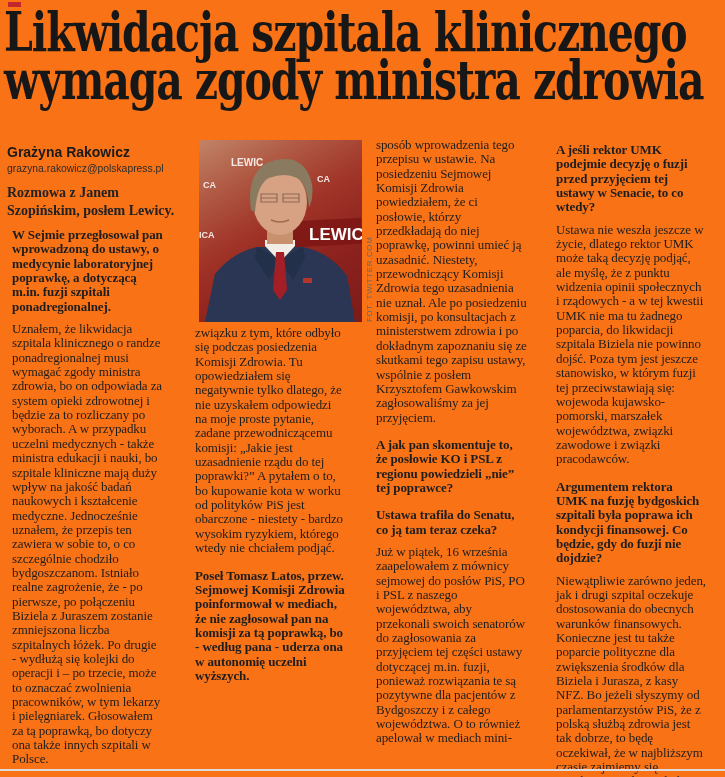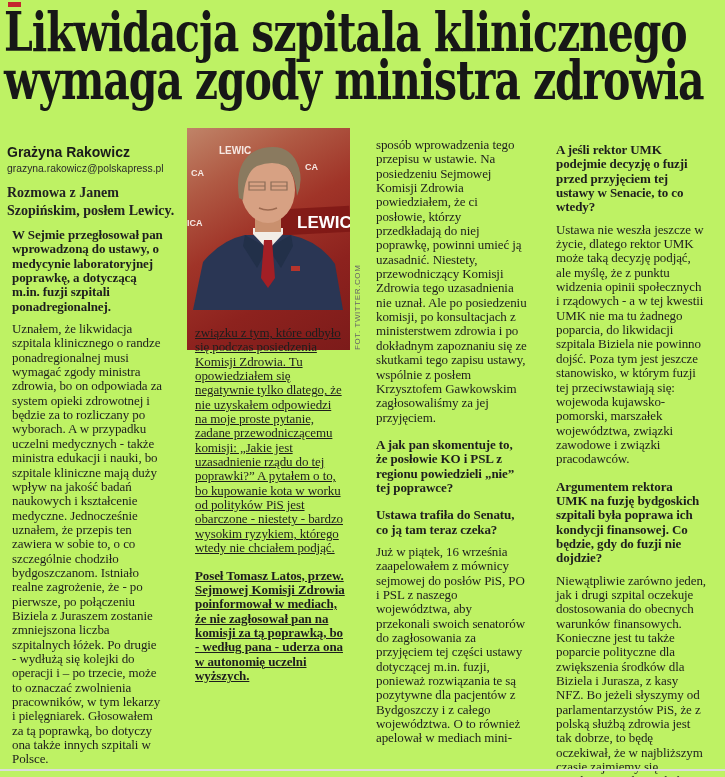--- a/index.html
+++ b/index.html
@@ -1,40 +1,40 @@
 <!DOCTYPE html>
 <html lang="pl"><head>
 <meta charset="utf-8">
 <style>
   html,body{margin:0;padding:0;background:#ffffff;}
-  .page{position:relative;width:725px;height:777px;background:#bef264;overflow:hidden;
+  .page{position:relative;width:725px;height:777px;background:#f97316;overflow:hidden;
         font-family:"Liberation Serif",serif;color:#1d1d1d;}
   .top-mark{position:absolute;left:8px;top:2px;width:13px;height:5px;background:#c4262e;}
   .headline{position:absolute;left:4px;top:8px;margin:0;font-family:"DejaVu Serif",serif;
             font-weight:bold;color:#171717;font-size:54px;line-height:48px;letter-spacing:-1.5px;}
   .hl-line{display:block;transform:scaleX(0.76);transform-origin:0 50%;white-space:nowrap;}
   .byline-author{position:absolute;left:7px;top:144px;font-family:"Liberation Sans",sans-serif;
             font-weight:bold;font-size:14px;color:#1a1a1a;}
   .byline-email{position:absolute;left:7px;top:162px;font-family:"Liberation Sans",sans-serif;
             font-size:11.5px;color:#2a2a2a;transform:scaleX(0.9);transform-origin:0 50%;white-space:nowrap;}
   .lead{position:absolute;left:7px;top:184px;width:172px;font-weight:bold;
             font-size:14px;line-height:17.5px;color:#222;}
-  .photo{position:absolute;left:187px;top:128px;width:163px;height:222px;margin:0;
+  .photo{position:absolute;left:187px;top:128px;width:163px;height:182px;margin:12px;
          background:linear-gradient(150deg,#c08468 0%,#b05a44 22%,#a03428 45%,#8d221e 70%,#7c1b1a 100%);}
   .photo svg{display:block;width:163px;height:182px;}
   .credit{position:absolute;left:166px;bottom:0px;height:110px;
           writing-mode:vertical-rl;transform:rotate(180deg);
           font-family:"Liberation Sans",sans-serif;font-size:8px;letter-spacing:0.6px;color:#666;
           white-space:nowrap;}
   .col{position:absolute;width:167px;font-size:13px;line-height:14.35px;letter-spacing:-0.1px;color:#1d1d1d;}
   .col p{margin:8px;}
   .col p.q{font-weight:bold;margin-top:13px;}
   .col p.q.first{margin-top:0;}
   #col1{left:4px;top:228px;}
-  #col2{left:187px;top:318px;text-decoration:underline;}
+  #col2{left:187px;top:318px;}
   #col3{left:368px;top:130px;}
   #col4{left:548px;top:130px;}
   .bottom-rule{position:absolute;left:0;top:769px;width:725px;height:2px;background:#dcdcdc;}
 </style>
 </head>
 <body>
 
 <div class="page">
 
   <div class="top-mark"></div>

